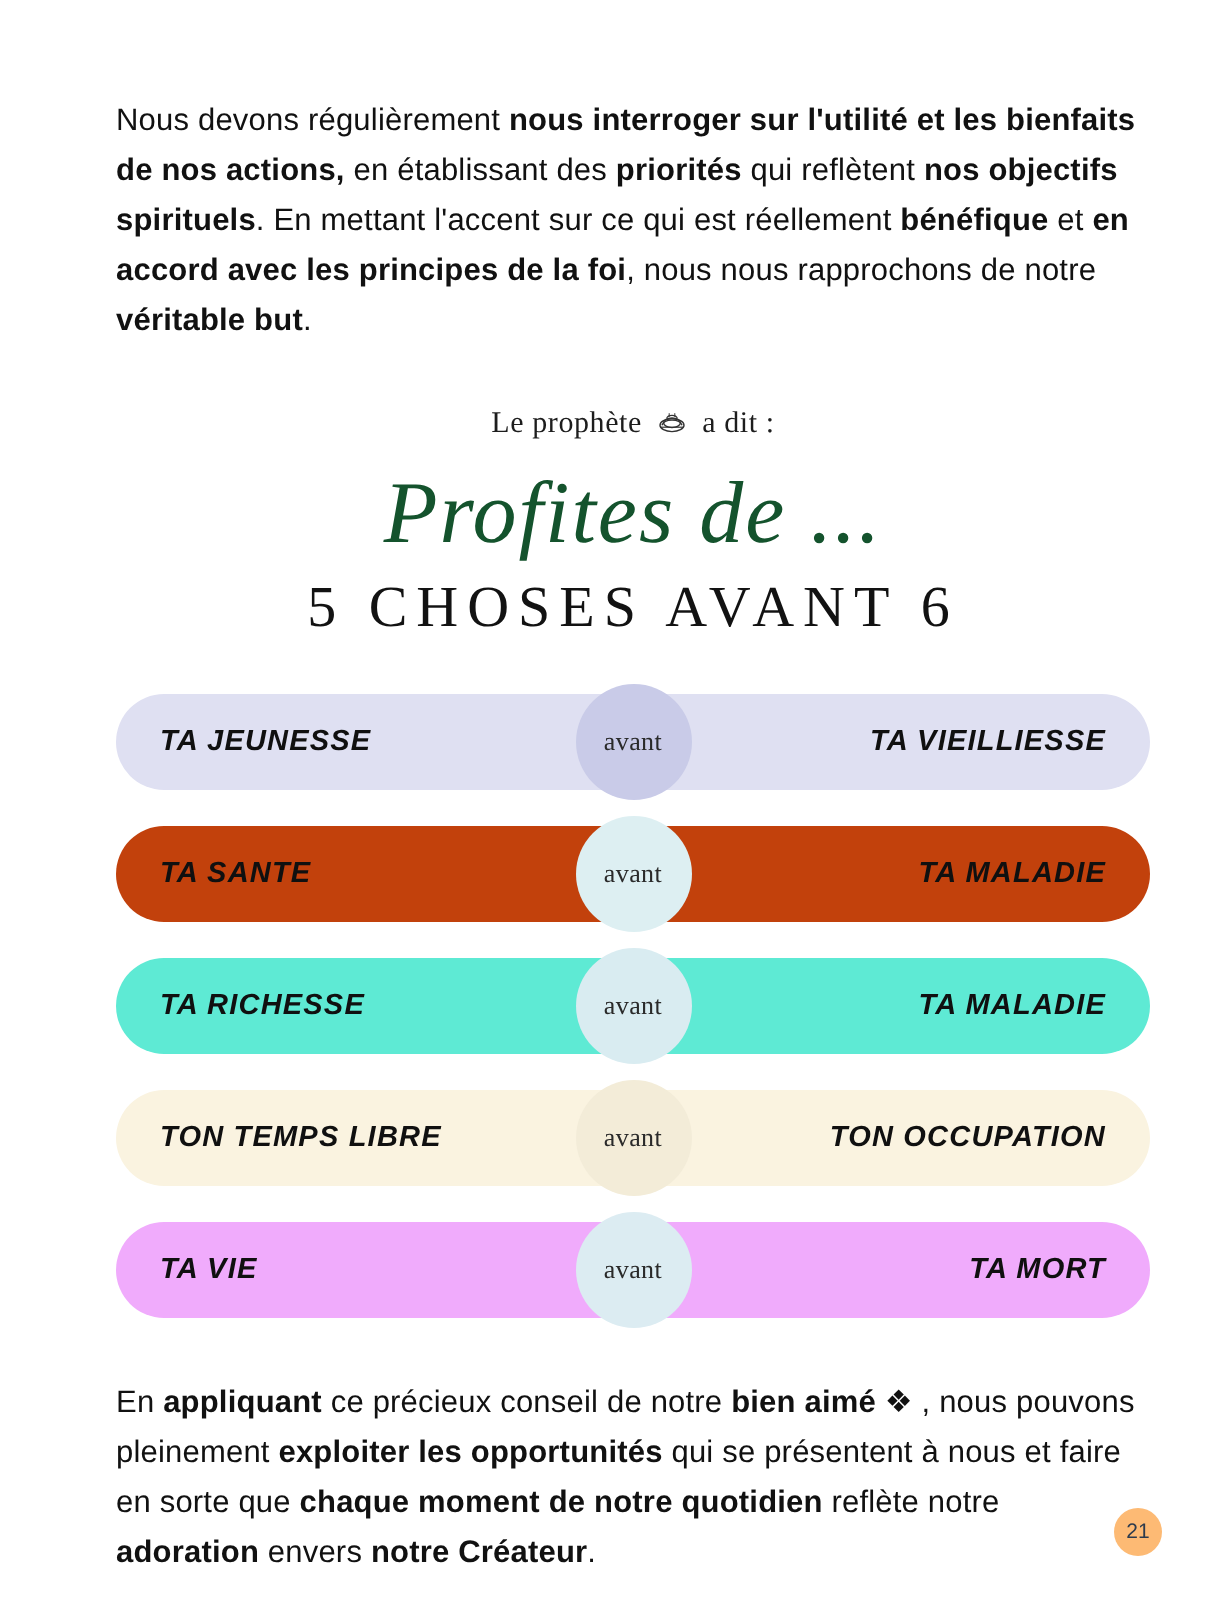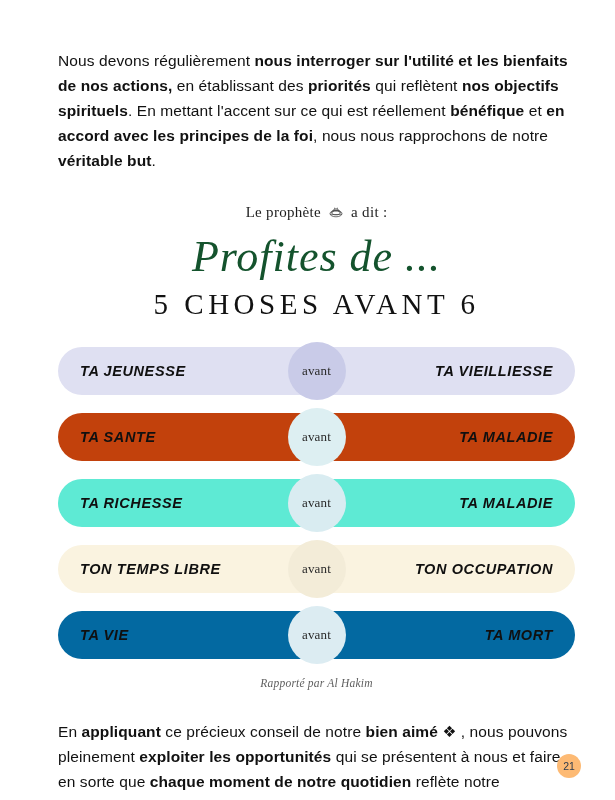--- a/index.html
+++ b/index.html
@@ -205,27 +205,26 @@
         </div>
         <div class="row-label row-right">TA MALADIE</div>
       </div>
       <div class="row" style="background: rgb(250, 243, 224);">
         <div class="row-label row-left">TON TEMPS LIBRE</div>
         <div class="circle" style="background: rgb(243, 236, 216);">
           <span class="circle-text">avant</span>
         </div>
         <div class="row-label row-right">TON OCCUPATION</div>
       </div>
-      <div class="row" style="background: #0369a1;">
+      <div class="row" style="background: #f0abfc;">
         <div class="row-label row-left">TA VIE</div>
         <div class="circle" style="background: rgb(220, 236, 242);">
           <span class="circle-text">avant</span>
         </div>
         <div class="row-label row-right">TA MORT</div>
       </div>
     </div>
 
-  <div class="source">Rapporté par Al Hakim</div>
 
   <p class="para outro"><span>En </span><span class="b">appliquant</span><span> ce précieux conseil de notre </span><span class="b">bien aimé</span><span> ❖ , nous pouvons pleinement </span><span class="b">exploiter les opportunités</span><span> qui se présentent à nous et faire en sorte que </span><span class="b">chaque moment de notre quotidien</span><span> reflète notre </span><span class="b">adoration</span><span> envers </span><span class="b">notre Créateur</span><span>.</span></p>
 
   <div class="page-number">21</div>
 </div>
 
 </body></html>

